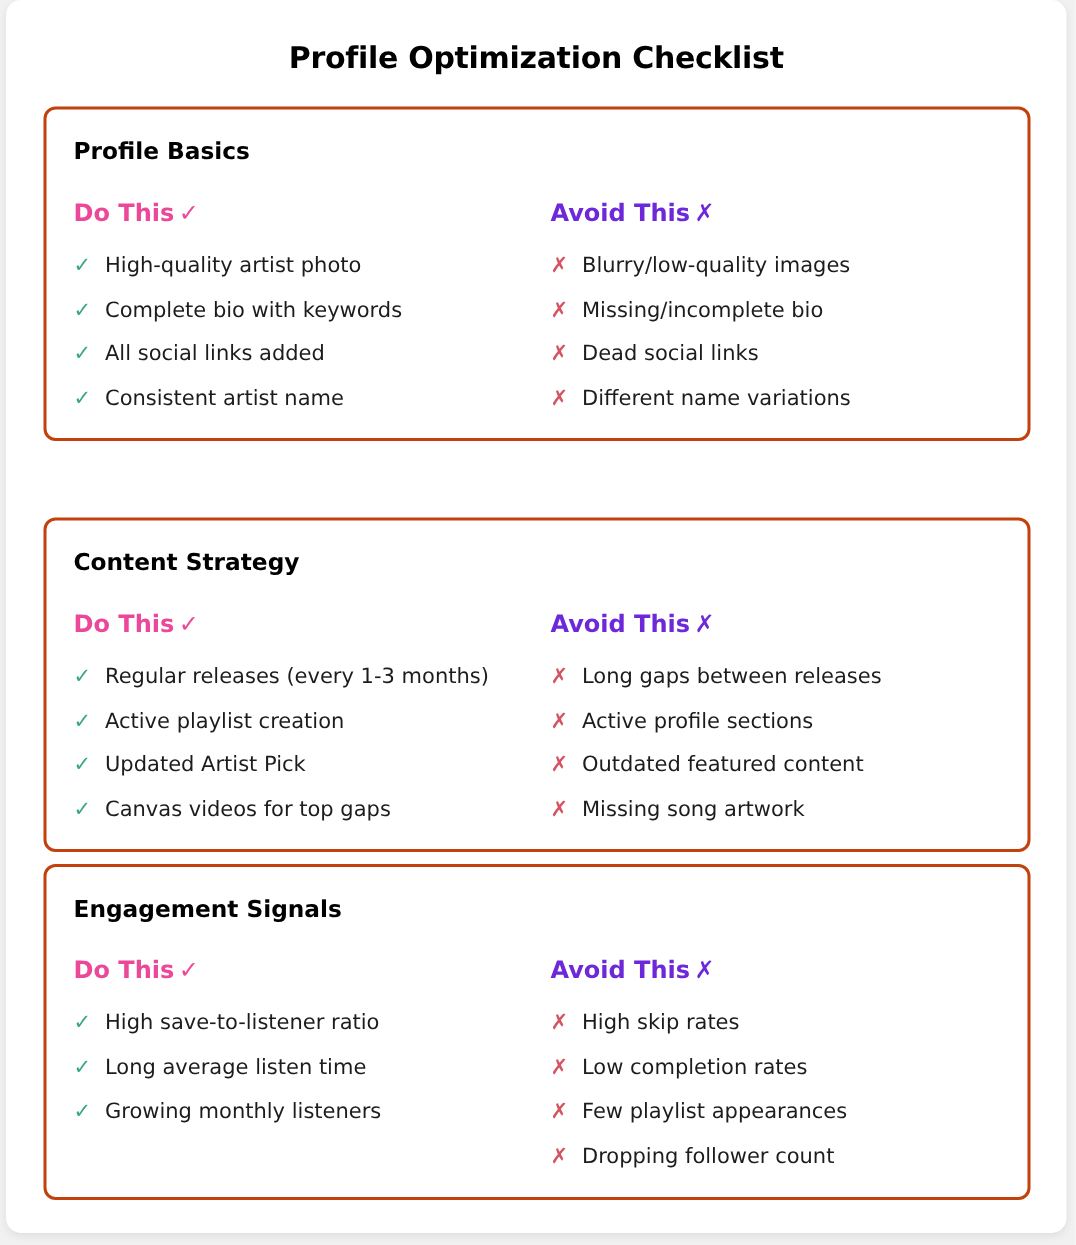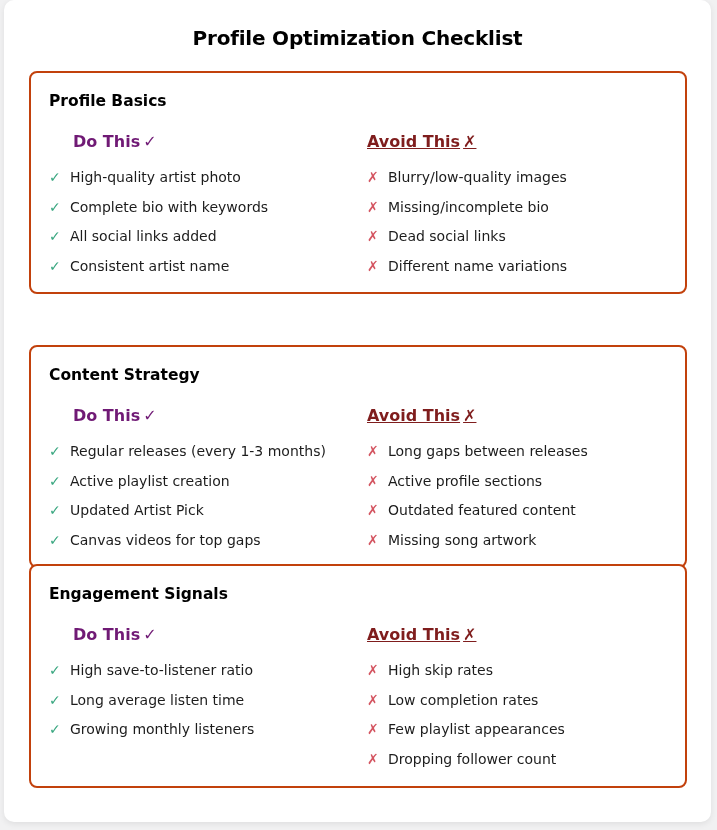--- a/index.html
+++ b/index.html
@@ -59,22 +59,22 @@
       width: 300px;
     }
     .col.do { left: 18px; }
     .col.avoid { left: 336px; }
     .col-head {
       font-size: 16px;
       font-weight: bold;
       height: 26px;
       line-height: 26px;
     }
-    .do .col-head { color: #701a75; margin-left: 24px; }
-    .avoid .col-head { color: #7f1d1d; text-decoration: underline; }
+    .do .col-head { color: #ec4899; }
+    .avoid .col-head { color: #6d28d9; }
     .col-head .mark { font-weight: normal; margin-left: 3px; }
     ul {
       list-style: none;
       margin: 8px 0 0 0;
       padding: 0;
     }
     li {
       height: 29.7px;
       line-height: 29.7px;
       font-size: 14px;
@@ -132,21 +132,21 @@
       <div class="col-head"><span>Avoid This</span><span class="mark">✗</span></div>
       <ul>
         <li><span class="ico">✗</span><span>Long gaps between releases</span></li>
         <li><span class="ico">✗</span><span>Active profile sections</span></li>
         <li><span class="ico">✗</span><span>Outdated featured content</span></li>
         <li><span class="ico">✗</span><span>Missing song artwork</span></li>
       </ul>
     </div>
   </div>
 
-  <div class="section" style="top:564px;height:224px;padding-left:31px;">
+  <div class="section" style="top:576px;height:224px;padding-left:31px;">
     <div class="section-title">Engagement Signals</div>
     <div class="col do">
       <div class="col-head"><span>Do This</span><span class="mark">✓</span></div>
       <ul>
         <li><span class="ico">✓</span><span>High save-to-listener ratio</span></li>
         <li><span class="ico">✓</span><span>Long average listen time</span></li>
         <li><span class="ico">✓</span><span>Growing monthly listeners</span></li>
       </ul>
     </div>
     <div class="col avoid">

